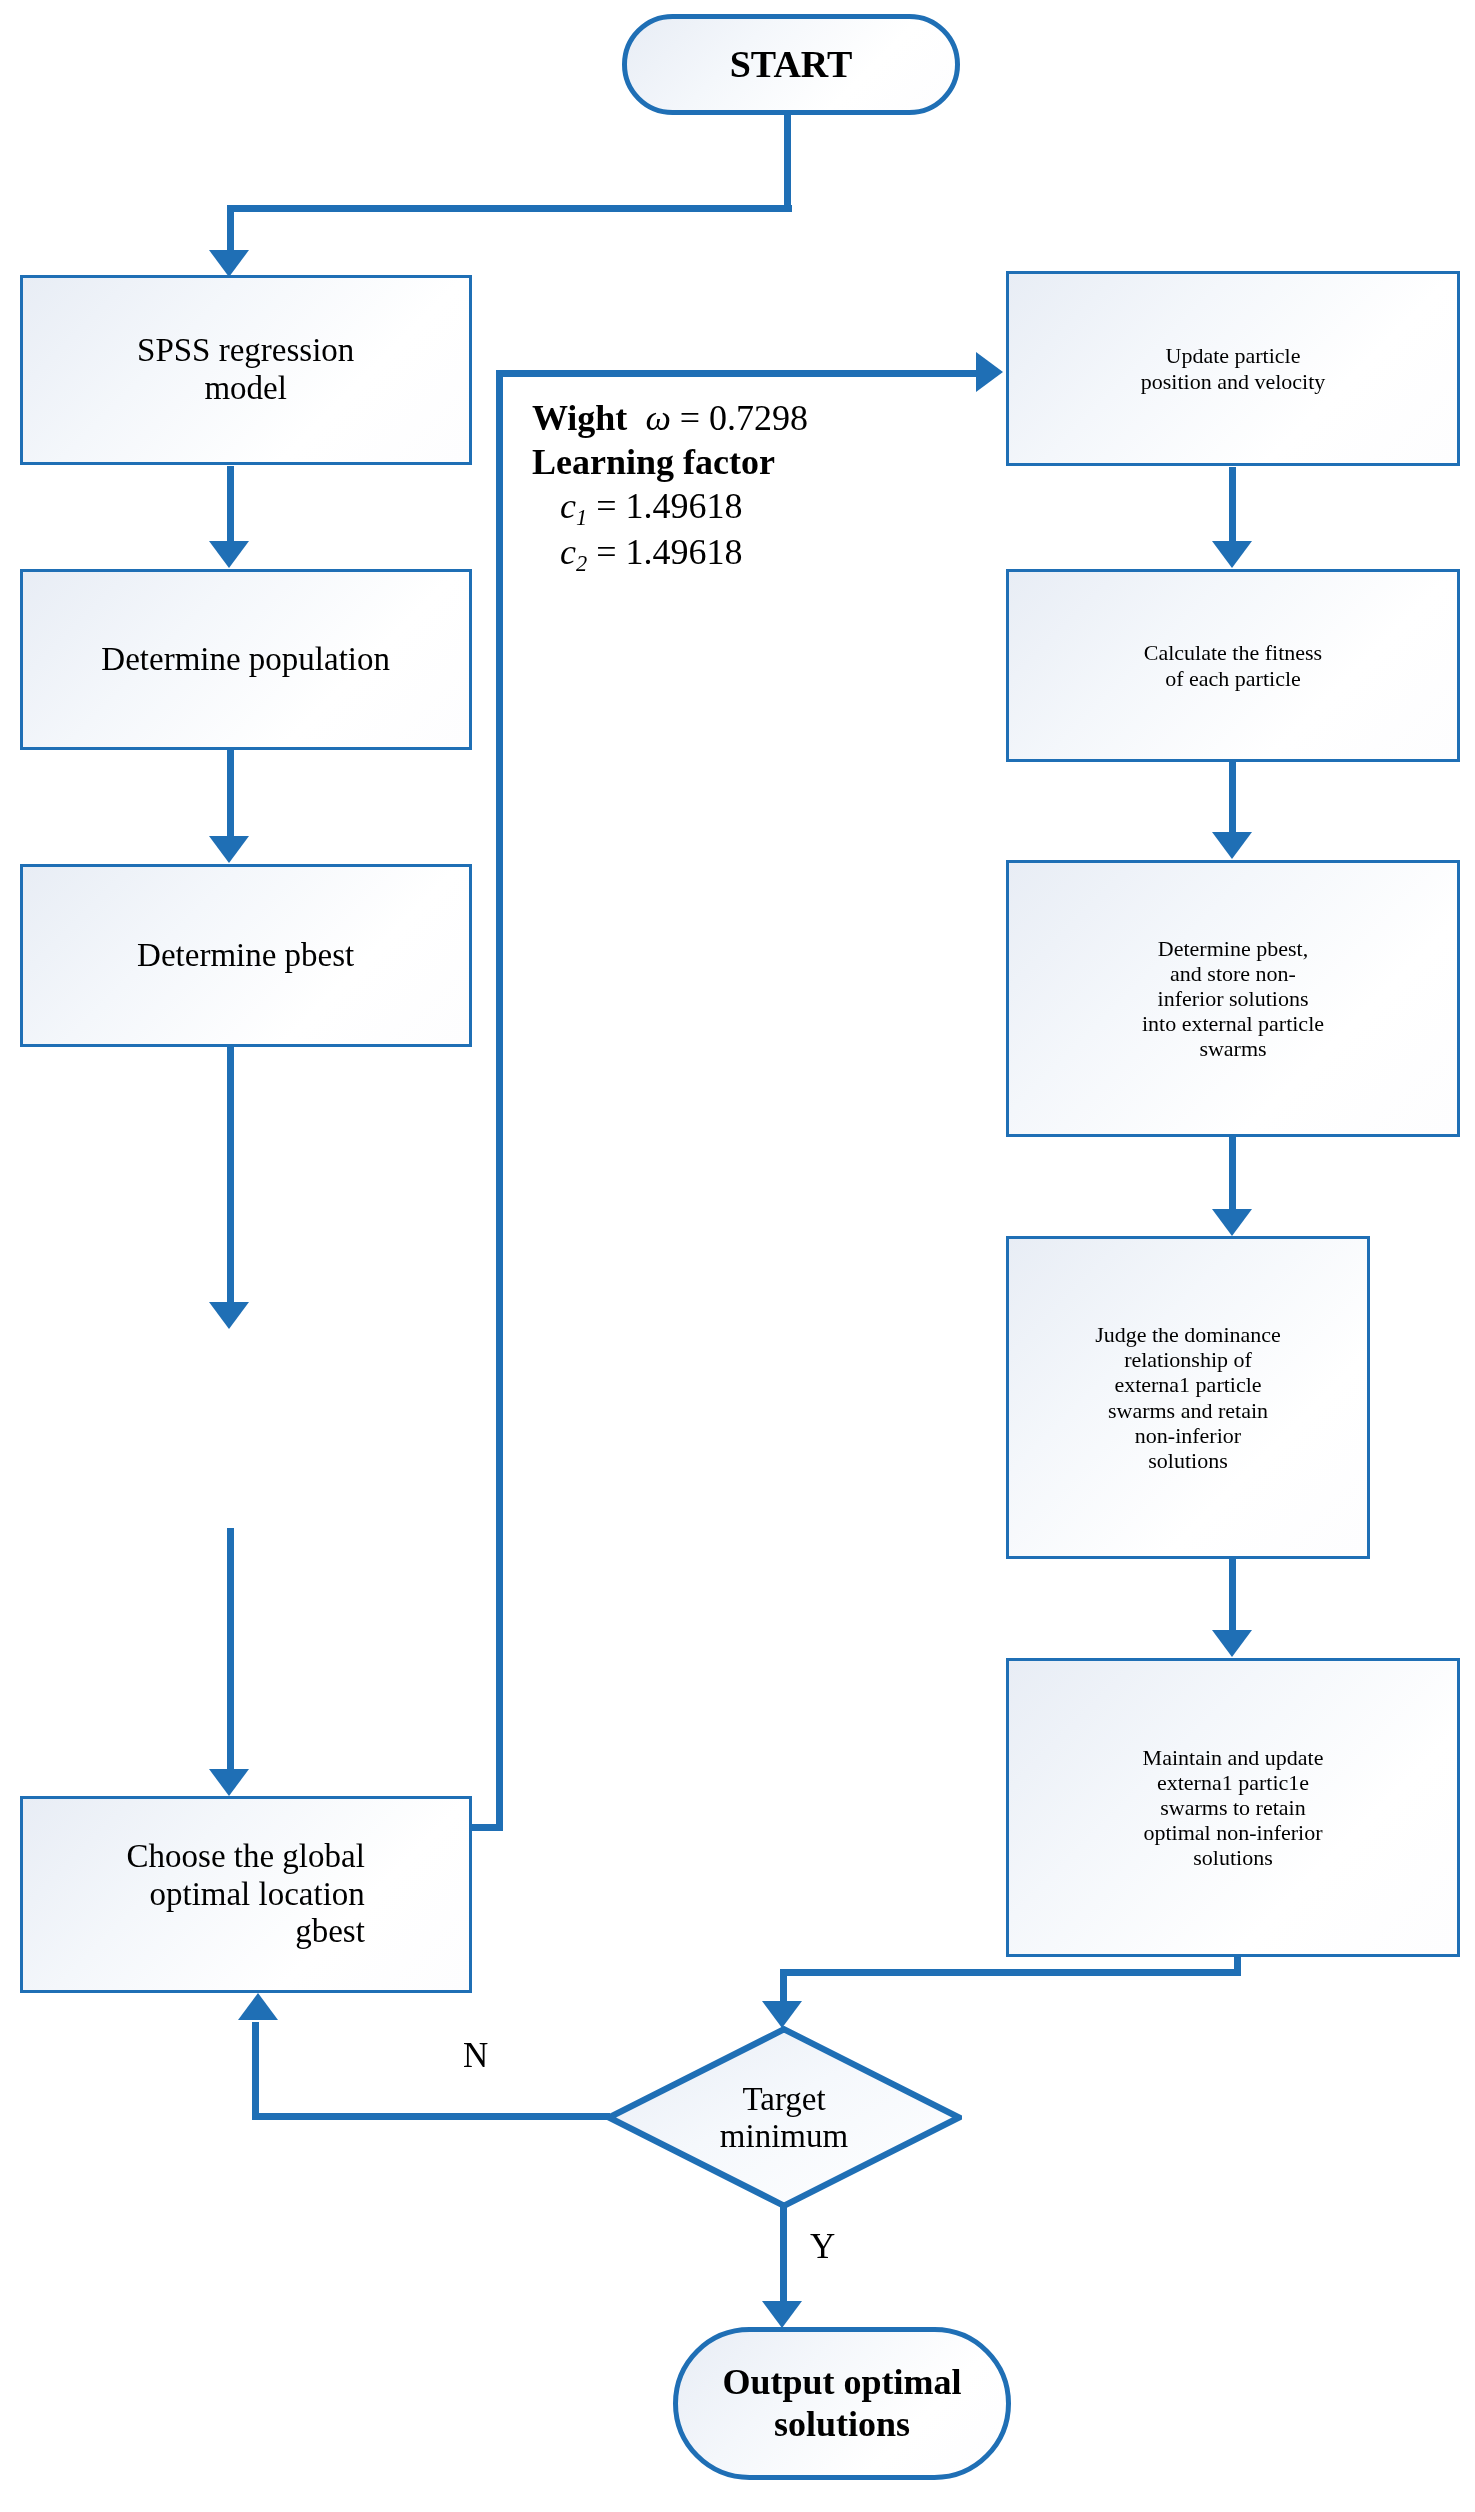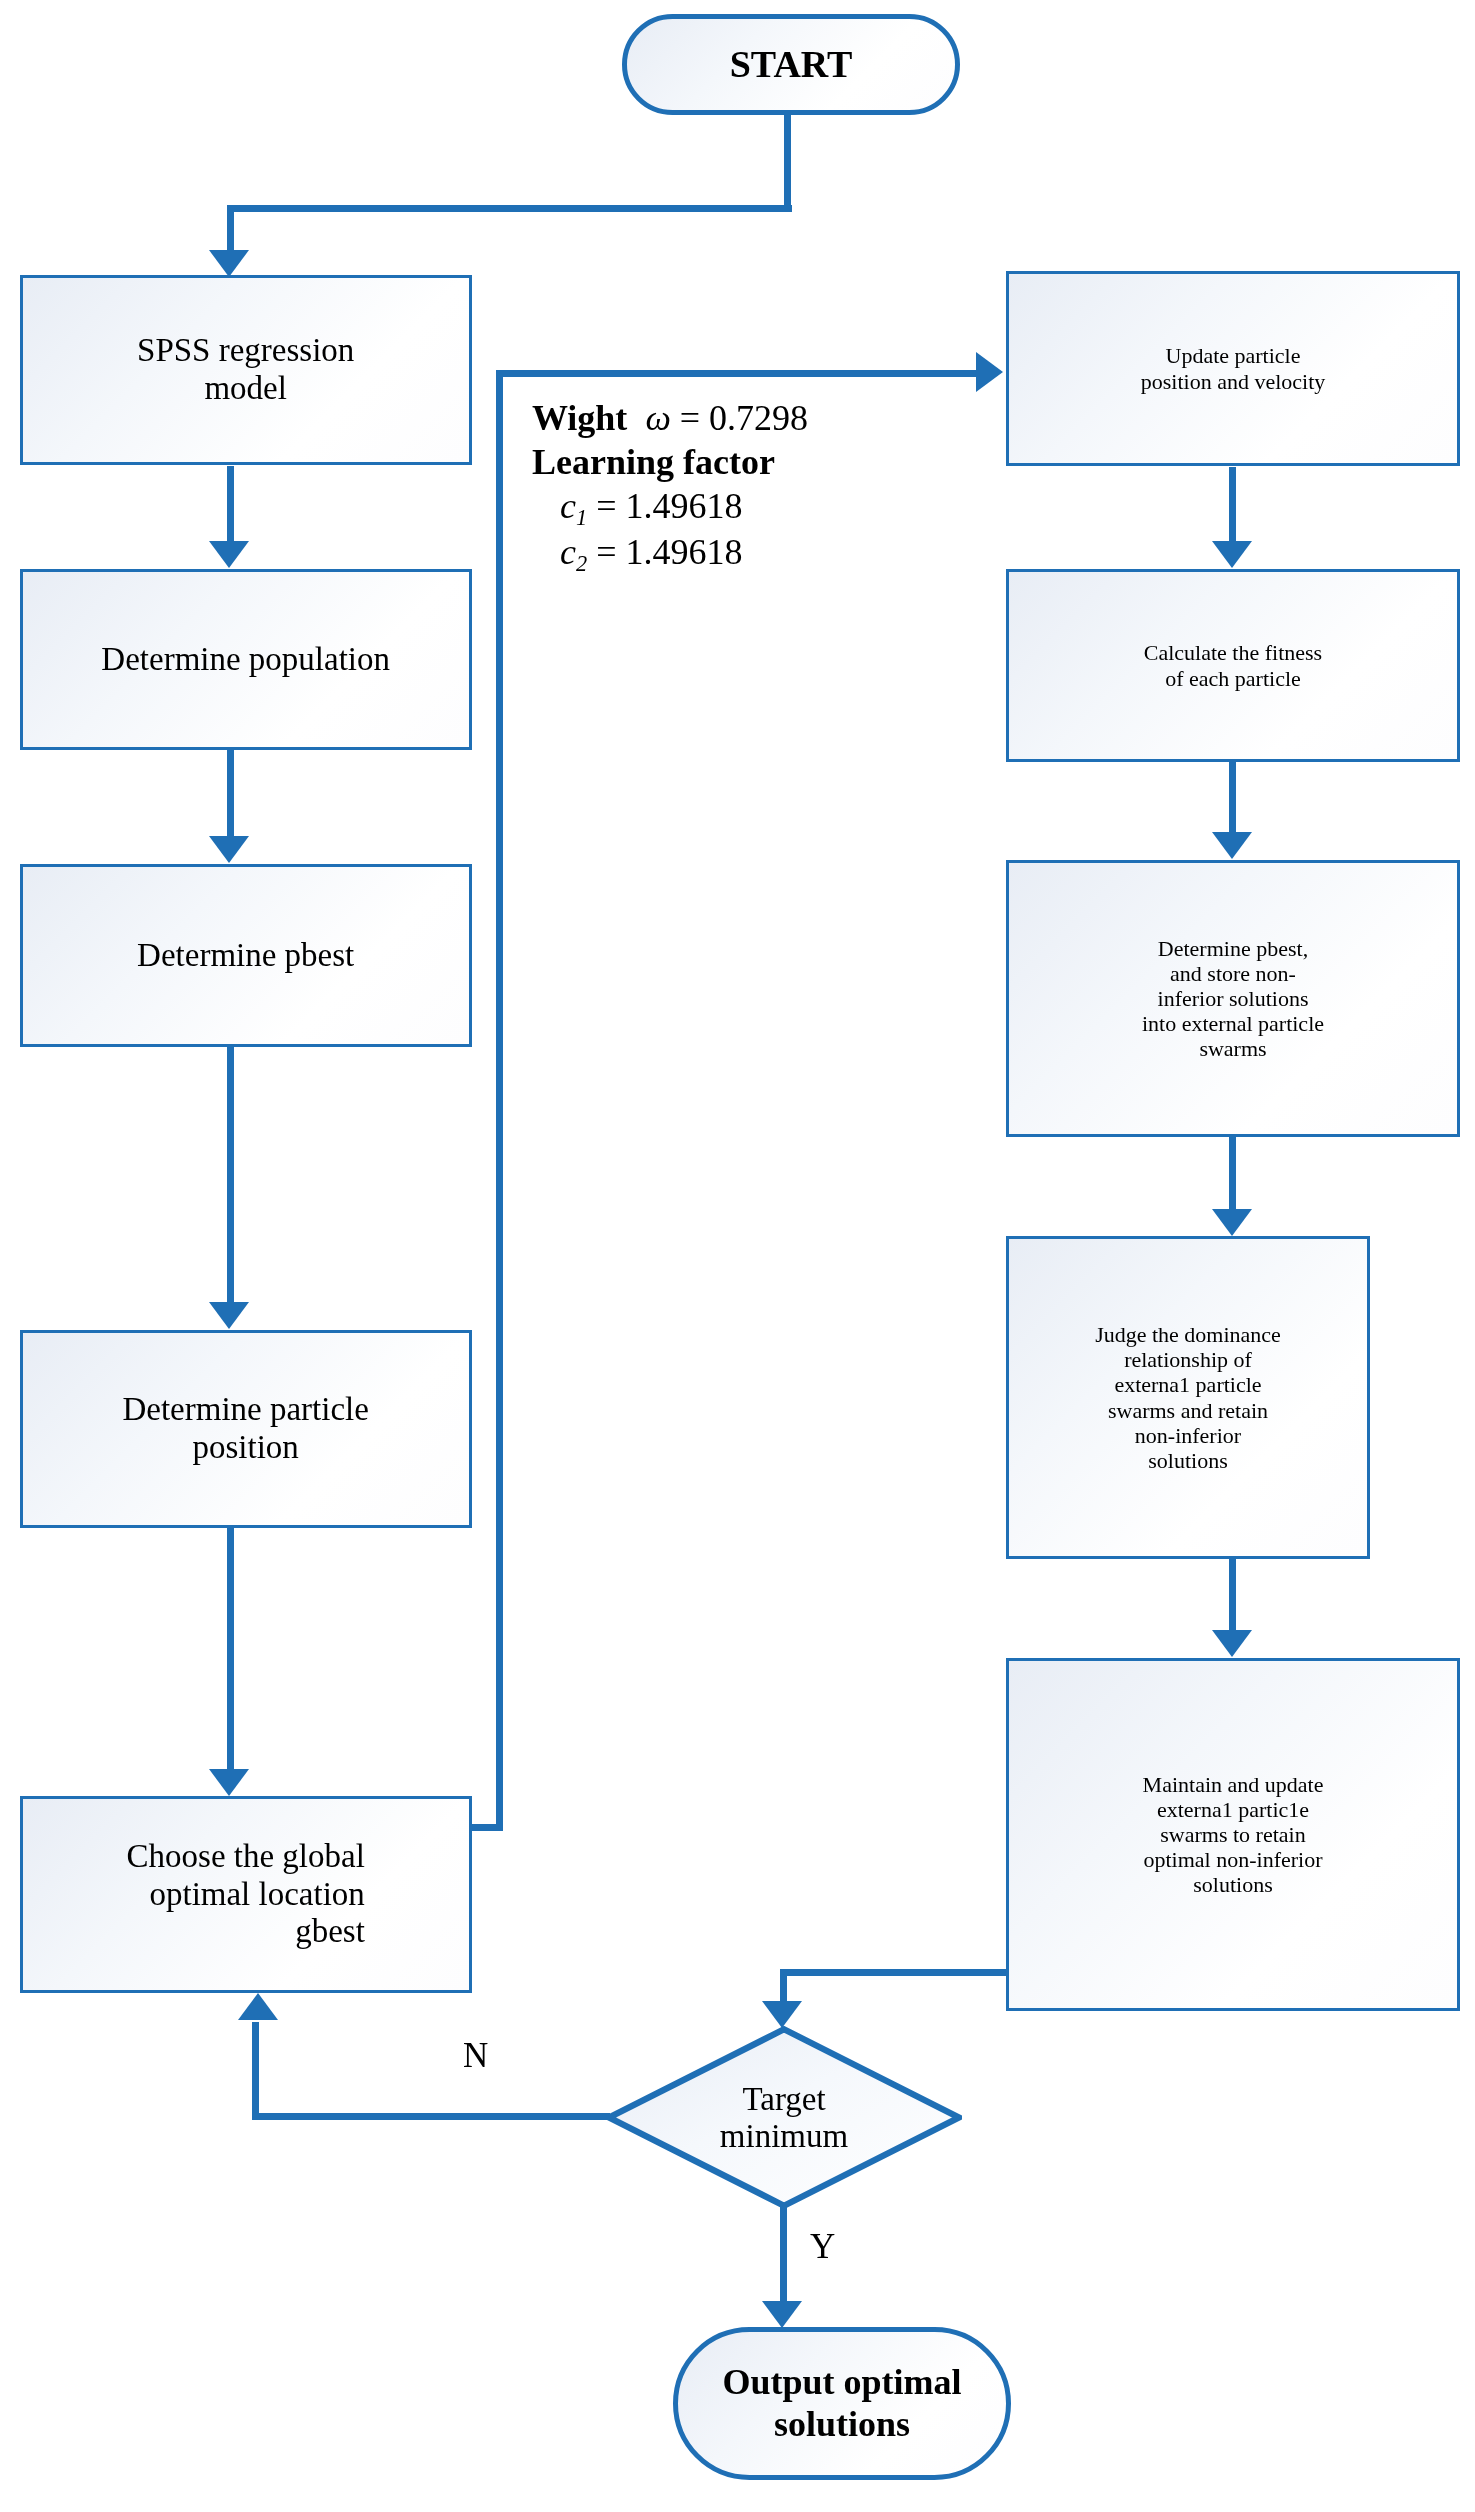--- a/index.html
+++ b/index.html
@@ -108,23 +108,20 @@
   <div class="ln" style="left:227px;top:750px;width:7px;height:90px;"></div>
   <div class="arrow arrow-down" style="left:209px;top:836px;"></div>
 
   <div class="node proc-plain" style="left:19.7px;top:864px;width:452px;height:183px;">
     <span class="txt">Determine pbest</span>
   </div>
 
   <div class="ln" style="left:227px;top:1046px;width:7px;height:260px;"></div>
   <div class="arrow arrow-down" style="left:209px;top:1302px;"></div>
 
-  <div class="node proc-plain" style="left:19.7px;top:1330px;width:452px;height:198px;">
-    <span class="txt">Determine particle<br>position</span>
-  </div>
 
   <div class="ln" style="left:227px;top:1528px;width:7px;height:244px;"></div>
   <div class="arrow arrow-down" style="left:209px;top:1769px;"></div>
 
   <div class="node proc-plain" style="left:19.7px;top:1796px;width:452px;height:197px;text-align:right;">
     <span class="txt">Choose the global<br>optimal location<br>gbest</span>
   </div>
 
   <div class="ln" style="left:468px;top:1824px;width:35px;height:7px;"></div>
   <div class="ln" style="left:496px;top:370px;width:7px;height:1461px;"></div>
@@ -165,21 +162,21 @@
   <div class="ln" style="left:1229px;top:1137px;width:7px;height:76px;"></div>
   <div class="arrow arrow-down" style="left:1212px;top:1209px;"></div>
 
   <div class="node proc" style="left:1006px;top:1236px;width:364px;height:323px;">
     <span class="txt">Judge the dominance<br>relationship of<br>externa1 particle<br>swarms and retain<br>non-inferior<br>solutions</span>
   </div>
 
   <div class="ln" style="left:1229px;top:1559px;width:7px;height:75px;"></div>
   <div class="arrow arrow-down" style="left:1212px;top:1630px;"></div>
 
-  <div class="node proc" style="left:1006px;top:1658px;width:454px;height:353px;">
+  <div class="node proc" style="left:1006px;top:1658px;width:454px;height:299px;">
     <span class="txt">Maintain and update<br>externa1 partic1e<br>swarms to retain<br>optimal non-inferior<br>solutions</span>
   </div>
 
   <div class="ln" style="left:1234px;top:1937px;width:7px;height:39px;"></div>
   <div class="ln" style="left:780px;top:1969px;width:461px;height:7px;"></div>
   <div class="ln" style="left:780px;top:1969px;width:7px;height:35px;"></div>
   <div class="arrow arrow-down" style="left:762px;top:2001px;"></div>
 
   <div class="diamond-wrap" style="left:606px;top:2026px;width:356px;height:183px;">
     <svg width="356" height="183" viewBox="0 0 452 232">

